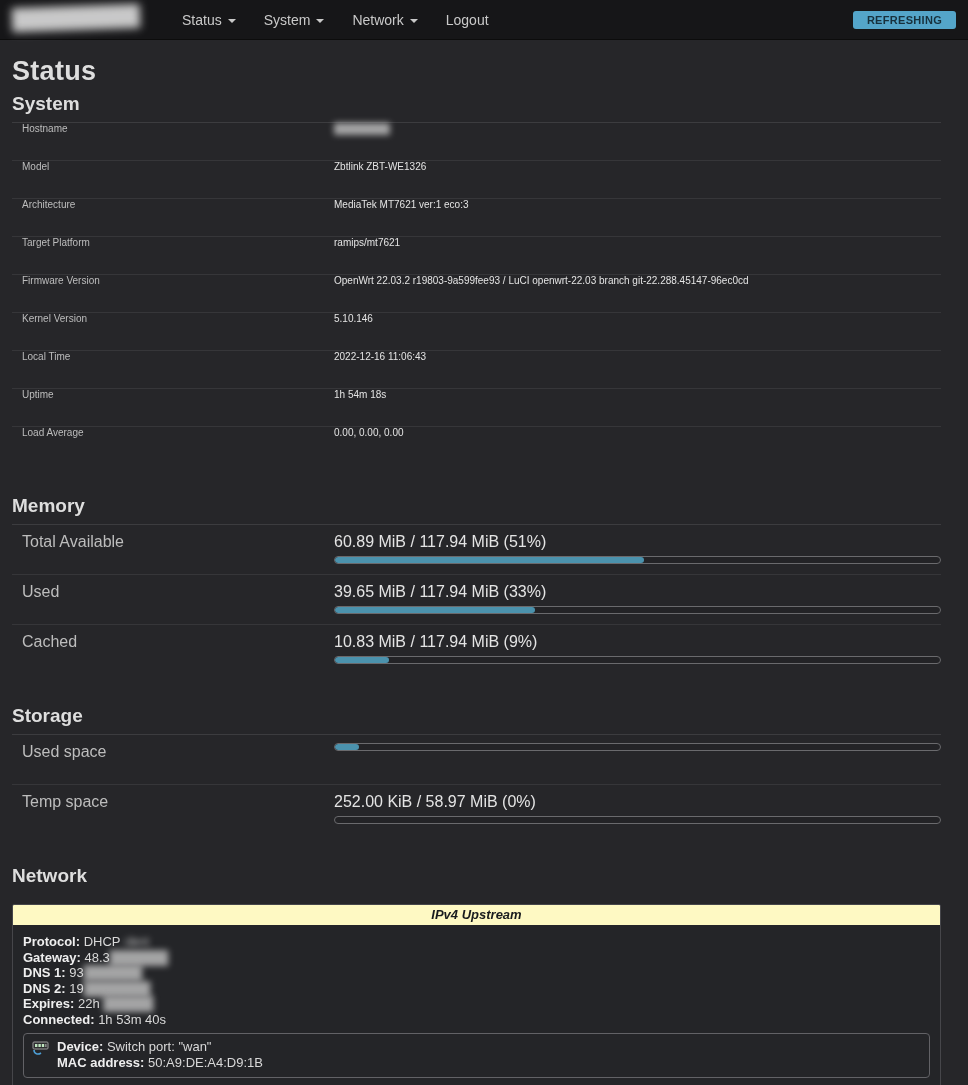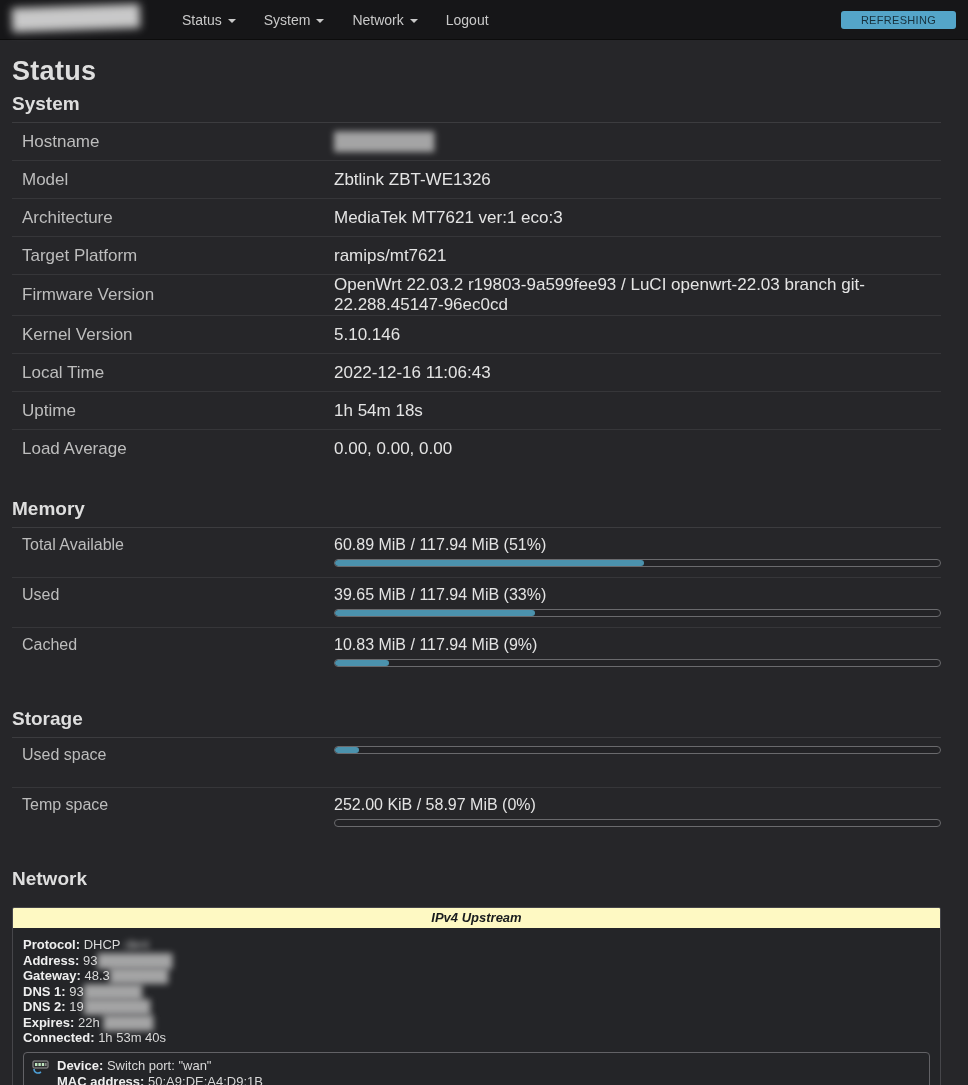--- a/index.html
+++ b/index.html
@@ -21,33 +21,33 @@
   }
   .nav-item {
     color:#c9c9c9; font-size:14px; padding:0 14px; height:40px;
     display:flex; align-items:center; gap:6px; cursor:pointer; text-decoration:none;
   }
   .caret {
     width:0; height:0; border-left:4px solid transparent; border-right:4px solid transparent;
     border-top:4px solid #c9c9c9; display:inline-block; margin-top:2px;
   }
   .badge-refresh {
-    margin-left:auto; background:#54a5c9; color:#17313d; font-weight:normal;
-    font-size:11px; letter-spacing:.3px; padding:3px 20px; border-radius:3px; cursor:pointer;
+    margin-left:auto; background:#54a5c9; color:#17313d; font-weight:bold;
+    font-size:11px; letter-spacing:.3px; padding:3px 14px; border-radius:3px; cursor:pointer;
   }
   
   .content { padding:0 27px 0 12px; }
   h1.page-title { font-size:27px; font-weight:bold; color:#dedede; margin:16px 0 6px; letter-spacing:.3px; }
   h2.section { font-size:19px; font-weight:bold; color:#dedede; padding:0 0 7px; }
   h2.bordered { border-bottom:1px solid #3c3c3f; }
   h2.mt { margin-top:30px; }
   
   .kv-row {
-    display:flex; align-items:center; min-height:38px;
-    border-bottom:1px solid #363639; padding-left:10px; font-size:17px;
+    display:flex; min-height:38px;
+    border-bottom:1px solid #363639; padding-left:10px; font-size:10px;
   }
   .kv-row:last-child { border-bottom:none; }
   .kv-label { width:312px; flex:0 0 312px; color:#bdbdbd; }
   .kv-value { color:#e4e4e4; }
   
   .meter-row {
     display:flex; align-items:flex-start; min-height:50px;
     border-bottom:1px solid #363639; padding:8px 0 9px 10px; font-size:16px;
   }
   .meter-row:last-child { border-bottom:none; }
@@ -202,24 +202,20 @@
   </div>
 
   <h2 class="section mt">Network</h2>
 
   <div class="net-table">
     <div class="net-table-header">IPv4 Upstream</div>
     <div class="net-details">
       <div class="net-line">
         <b>Protocol:</b>
         <span>DHCP </span><span class="redacted">client</span>
-      </div>
-      <div class="net-line">
-        <b>Address:</b>
-        <span>93</span><span class="redacted">█████████</span>
       </div>
       <div class="net-line">
         <b>Gateway:</b>
         <span>48.3</span><span class="redacted">███████</span>
       </div>
       <div class="net-line">
         <b>DNS 1:</b>
         <span>93</span><span class="redacted">███████</span>
       </div>
       <div class="net-line">

